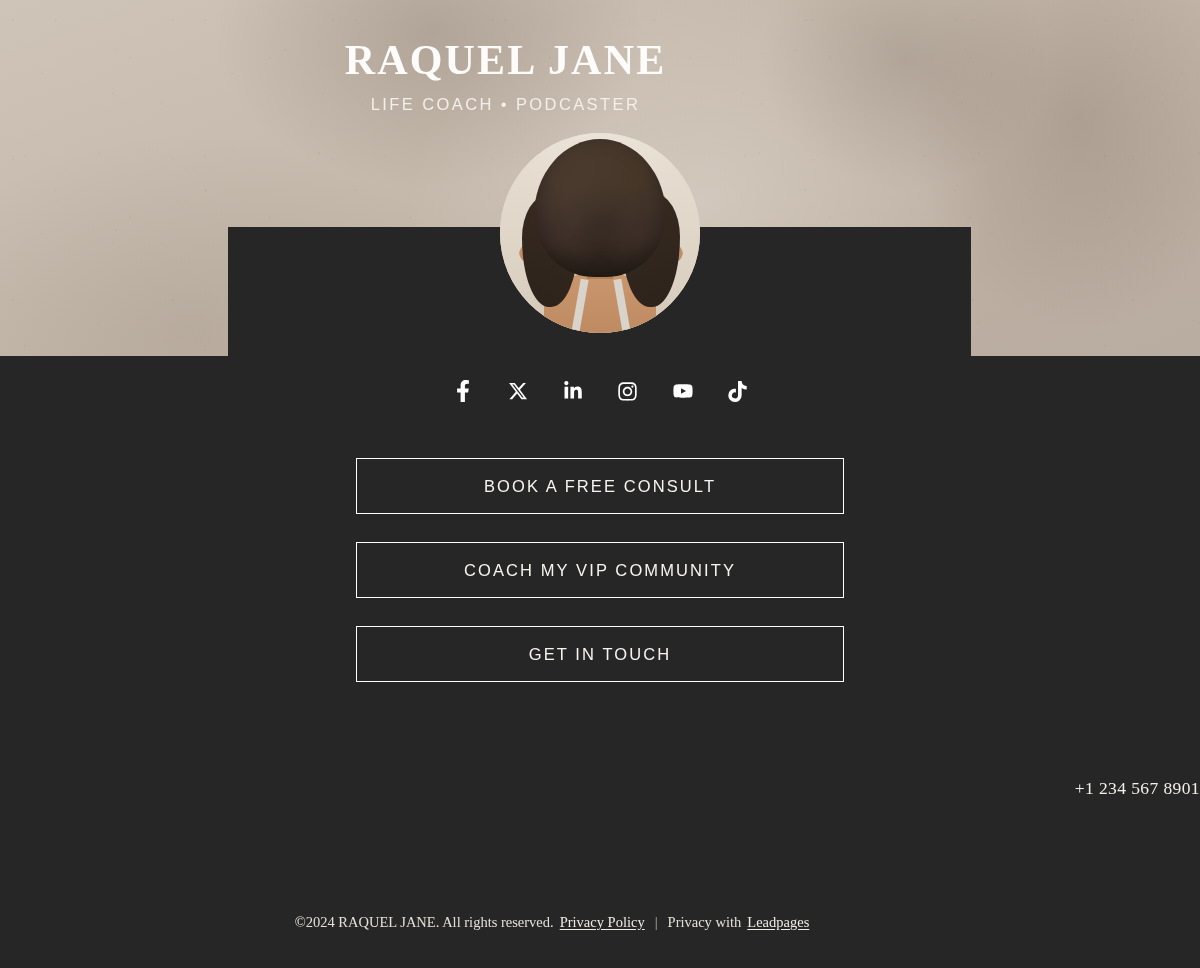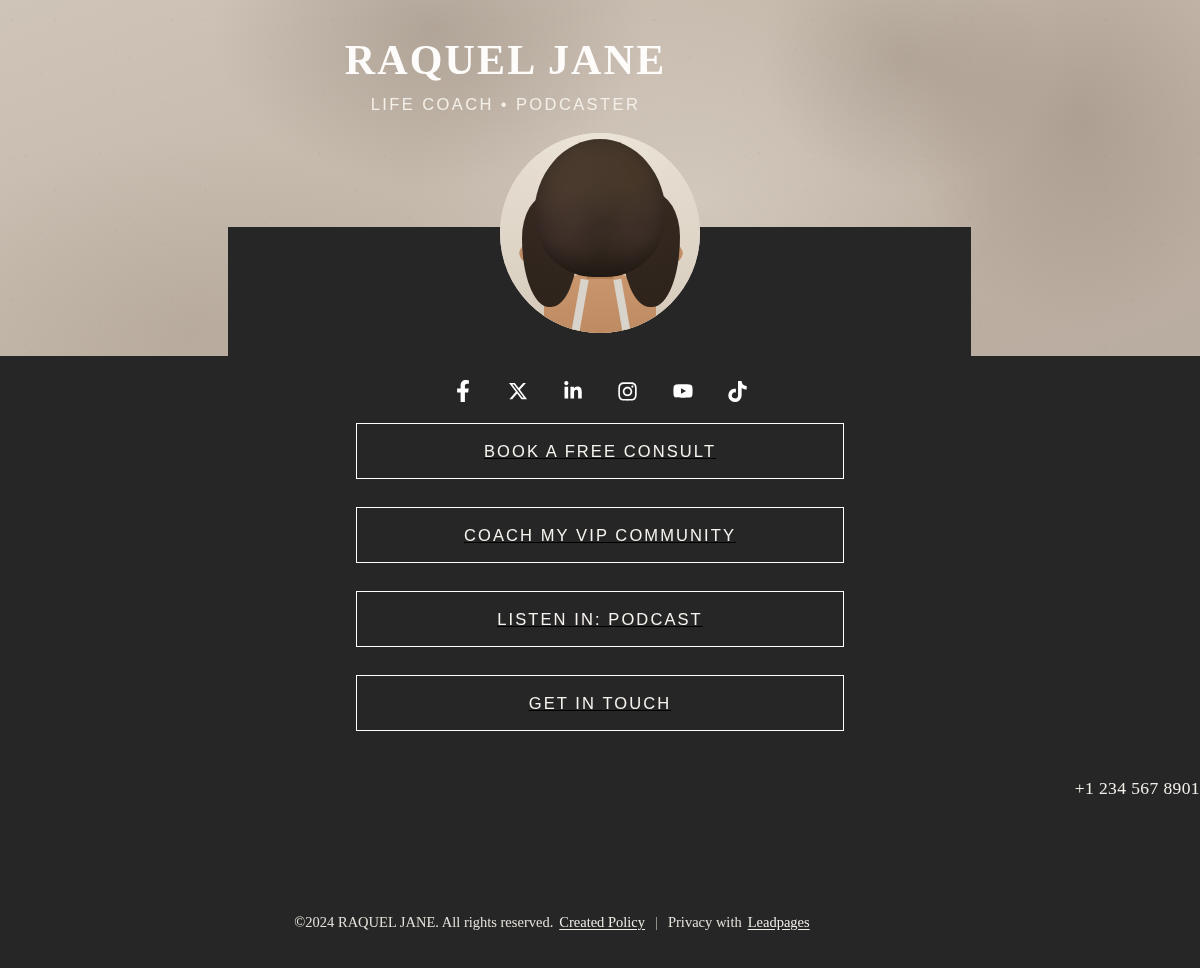--- a/index.html
+++ b/index.html
@@ -253,24 +253,23 @@
     justify-content: center;
     color: #ffffff;
     cursor: pointer;
   }
   .social-link svg { display: block; }
 
   
   .cta-list {
     position: absolute;
     left: 356px;
-    top: 423px;
+    top: 458px;
     width: 488px;
     z-index: 5;
-    text-decoration: underline;
   }
   .cta-button {
     display: flex;
     align-items: center;
     justify-content: center;
     height: 56px;
     box-sizing: border-box;
     border: 1.5px solid #ffffff;
     color: #f7f4ef;
     background: transparent;
@@ -398,29 +397,28 @@
     <a class="social-link">
       <svg width="19" height="21" viewBox="0 0 448 512" fill="currentColor" aria-hidden="true">
         <path d="M448 209.91a210.06 210.06 0 0 1-122.77-39.25v178.72A162.55 162.55 0 1 1 185 188.31v89.89a74.62 74.62 0 1 0 52.23 71.18V0h88a121.18 121.18 0 0 0 1.86 22.17A122.18 122.18 0 0 0 381 102.39a121.43 121.43 0 0 0 67 20.14z"></path>
       </svg>
     </a>
   </div>
 
   <div class="cta-list">
     <button class="cta-button">BOOK A FREE CONSULT</button>
     <button class="cta-button">COACH MY VIP COMMUNITY</button>
-    <button class="cta-button">LISTEN IN: PODCAST</button>
     <button class="cta-button">GET IN TOUCH</button>
   </div>
 
   <div class="contact">
     <a class="contact-phone">+1 234 567 8901</a>
   </div>
 
   <div class="footer">
     <span class="footer-copy">©2024 RAQUEL JANE. All rights reserved.</span>
-    <a class="footer-link">Created Policy</a>
+    <a class="footer-link">Privacy Policy</a>
     <span class="footer-sep">|</span>
     <span class="footer-created">Privacy with</span>
     <a class="footer-link">Leadpages</a>
   </div>
 
 </div>
 
 </body></html>

